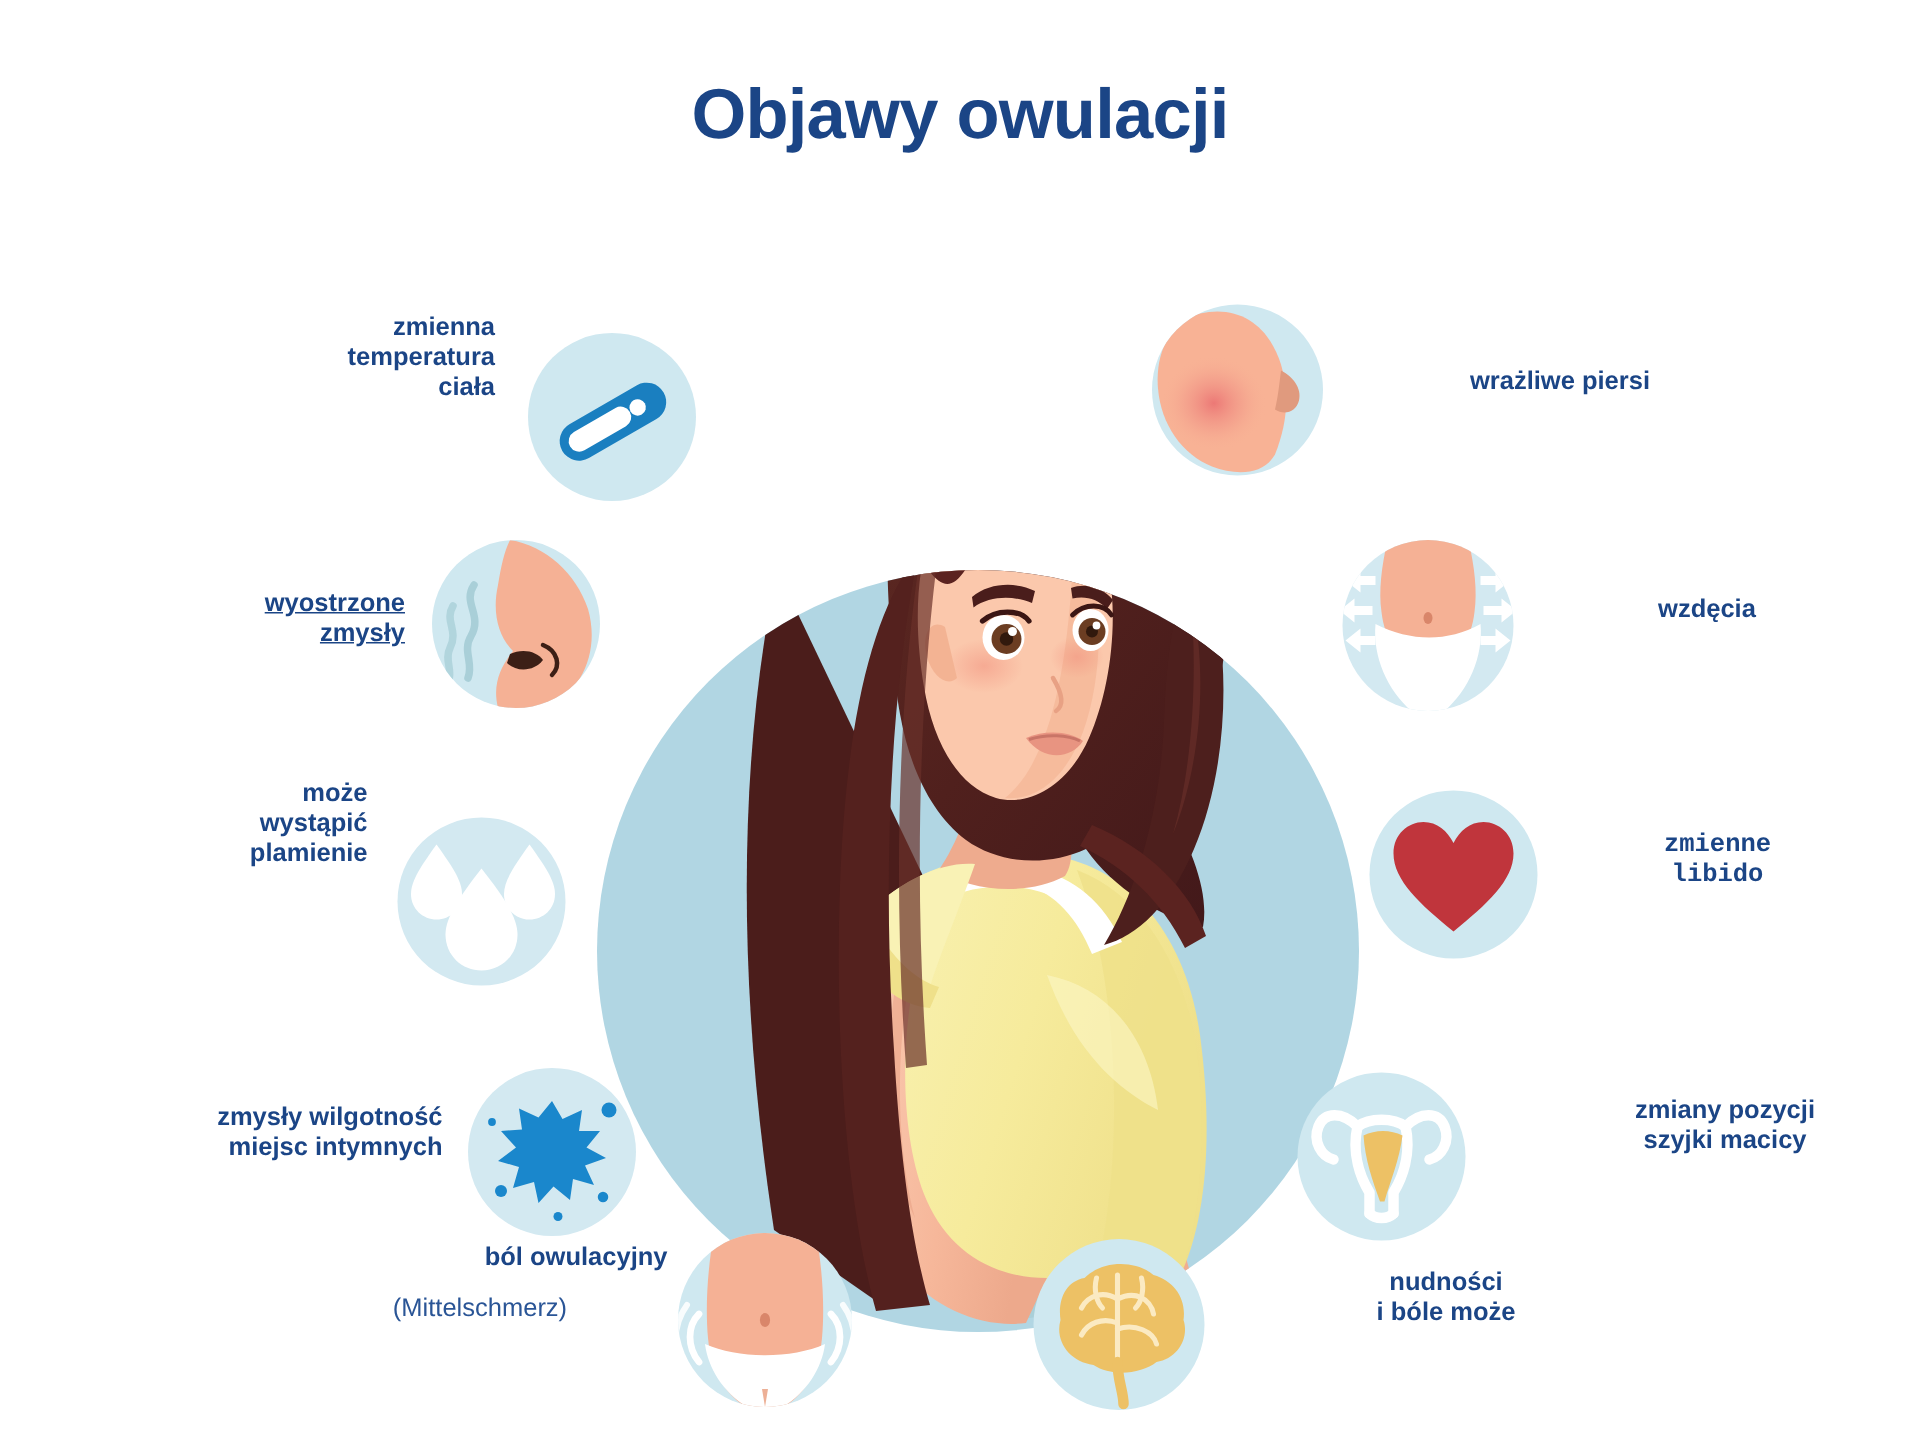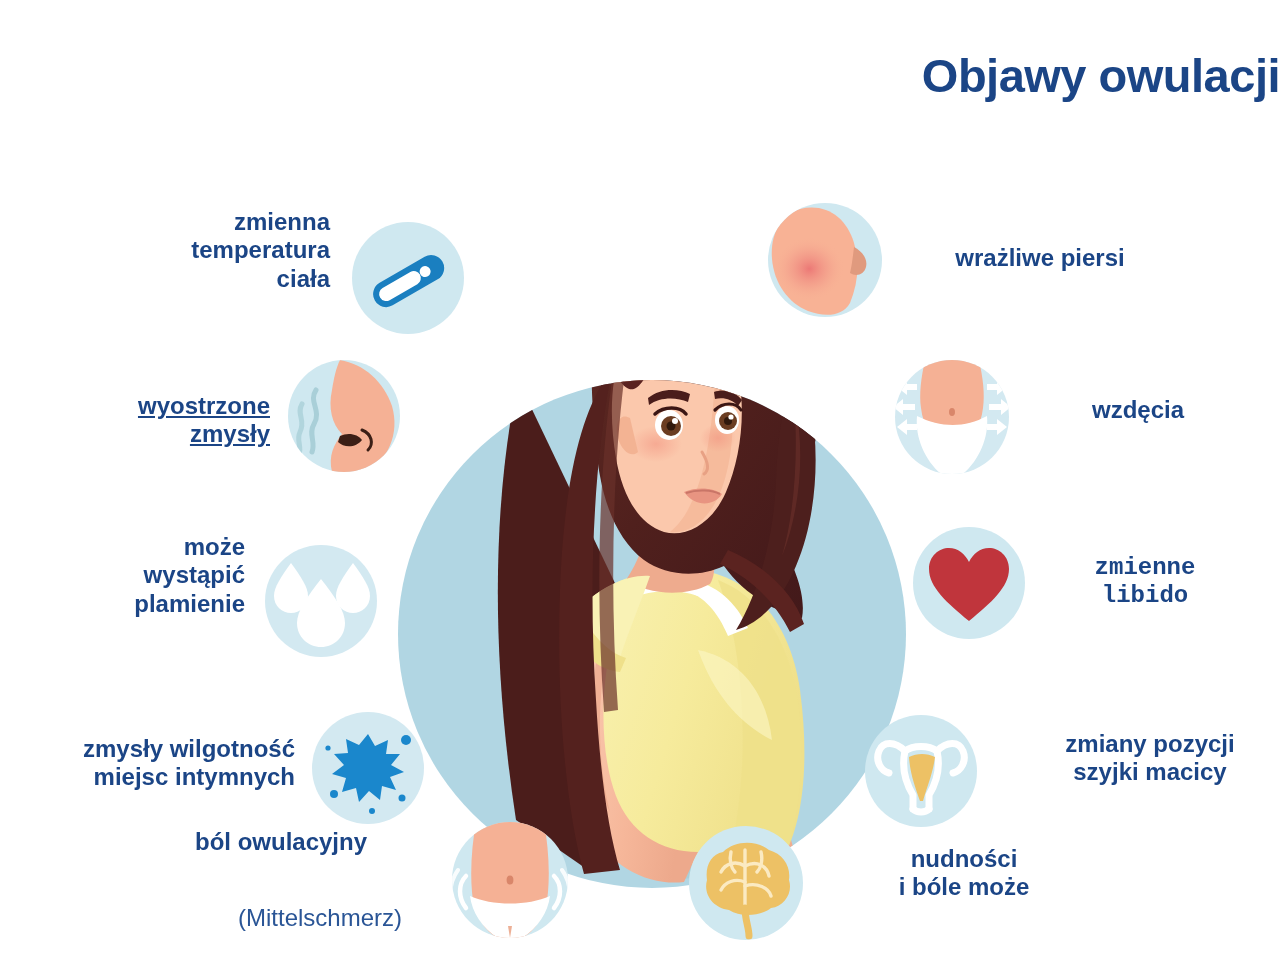--- a/index.html
+++ b/index.html
@@ -13,21 +13,21 @@
     position: relative;
     width: 1280px; height: 969px;
     background: #ffffff;
   }
 
   
   .title {
     position: absolute;
     left: 0; top: 48px;
     width: 1280px;
-    text-align: right;
+    text-align: center;
     font-size: 47px;
     font-weight: bold;
     letter-spacing: -0.5px;
     color: #1b4586;
   }
 
   
   .hero-circle {
     position: absolute;
     left: 398px; top: 380px;
@@ -40,25 +40,25 @@
     left: 398px; top: 180px;
     width: 520px; height: 710px;
   }
 
   
   .item { position: absolute; }
   .label {
     position: absolute;
     color: #1b4586;
     font-weight: bold;
-    font-size: 24px;
+    font-size: 17px;
     line-height: 1.18;
     white-space: pre-line;
   }
-  .label.light { font-weight: normal; color: #2a5596; margin-top: 42px; }
+  .label.light { font-weight: normal; color: #2a5596; }
   .label.right { text-align: center; }
   .label.leftal { text-align: right; }
 
   .bubble {
     position: absolute;
     border-radius: 50%;
     background: #cfe8f0;
     overflow: hidden;
   }
   .bubble.lighter { background: #d3e9f1; }
@@ -209,21 +209,21 @@
                  C 40 96 46 84 54 74 C 44 64 40 48 44 30 C 46 18 48 8 52 0 Z" fill="#f5b195"></path>
         <path d="M52 76 C 60 72 70 74 74 80 C 68 88 56 88 50 82 Z" fill="#3c1f16"></path>
         <path d="M74 70 C 84 74 86 84 80 90" stroke="#3c1f16" stroke-width="3" fill="none" stroke-linecap="round"></path>
         <path d="M28 30 C 20 42 34 50 26 64 C 20 74 28 82 24 92" stroke="#a9cfd8" stroke-width="5" fill="none" stroke-linecap="round"></path>
         <path d="M14 44 C 8 54 18 60 12 72 C 8 80 14 86 11 94" stroke="#a9cfd8" stroke-width="5" fill="none" stroke-linecap="round" opacity="0.8"></path>
       </svg>
     </div>
   </div>
 
   <div class="item">
-    <div class="label leftal" style="left:80px; top:533px; width:165px;">może
+    <div class="label leftal" style="left:80px; top:519px; width:165px;">może
 wystąpić
 plamienie</div>
     <div class="bubble lighter" style="left:265px; top:545px; width:112px; height:112px;">
       <svg viewBox="0 0 112 112">
         <path d="M56 34 C 70 52 80 66 80 78 C 80 92 69 102 56 102 C 43 102 32 92 32 78 C 32 66 42 52 56 34 Z" fill="#ffffff"></path>
         <path d="M26 18 C 36 32 43 42 43 51 C 43 61 35 68 26 68 C 17 68 9 61 9 51 C 9 42 16 32 26 18 Z" fill="#ffffff"></path>
         <path c="" d="M88 18 C 98 32 105 42 105 51 C 105 61 97 68 88 68 C 79 68 71 61 71 51 C 71 42 78 32 88 18 Z" fill="#ffffff"></path>
       </svg>
     </div>
   </div>
@@ -239,21 +239,21 @@
         <circle cx="94" cy="28" r="5" fill="#1a87cc"></circle>
         <circle cx="22" cy="82" r="4" fill="#1a87cc"></circle>
         <circle cx="90" cy="86" r="3.5" fill="#1a87cc"></circle>
         <circle cx="60" cy="99" r="3" fill="#1a87cc"></circle>
         <circle cx="16" cy="36" r="2.6" fill="#1a87cc"></circle>
       </svg>
     </div>
   </div>
 
   <div class="item">
-    <div class="label" style="left:195px; top:828px; width:250px; text-align:left;">ból owulacyjny</div>
+    <div class="label" style="left:195px; top:828px; width:250px; text-align:right;">ból owulacyjny</div>
     <div class="label light" style="left:195px; top:862px; width:250px; text-align:center;">(Mittelschmerz)</div>
     <div class="bubble" style="left:452px; top:822px; width:116px; height:116px;">
       <svg viewBox="0 0 116 116">
         <path d="M24 0 L 92 0 C 96 22 98 48 96 70 C 94 94 82 110 70 116 L 46 116
                  C 34 110 22 94 20 70 C 18 48 20 22 24 0 Z" fill="#f5b195"></path>
         <ellipse cx="58" cy="58" rx="3.4" ry="4.6" fill="#d9866a"></ellipse>
         <path d="M18 74 C 40 84 76 84 98 74 C 96 90 86 106 70 116 L 46 116 C 30 106 20 90 18 74 Z" fill="#ffffff"></path>
         <path d="M56 104 L 58 116 L 60 104 Z" fill="#edb096"></path>
         <path d="M14 54 C 6 62 6 76 14 86" stroke="#ffffff" stroke-width="4.5" fill="none" stroke-linecap="round"></path>
         <path d="M6 48 C -4 62 -4 80 6 92" stroke="#ffffff" stroke-width="4" fill="none" stroke-linecap="round" opacity="0.85"></path>

